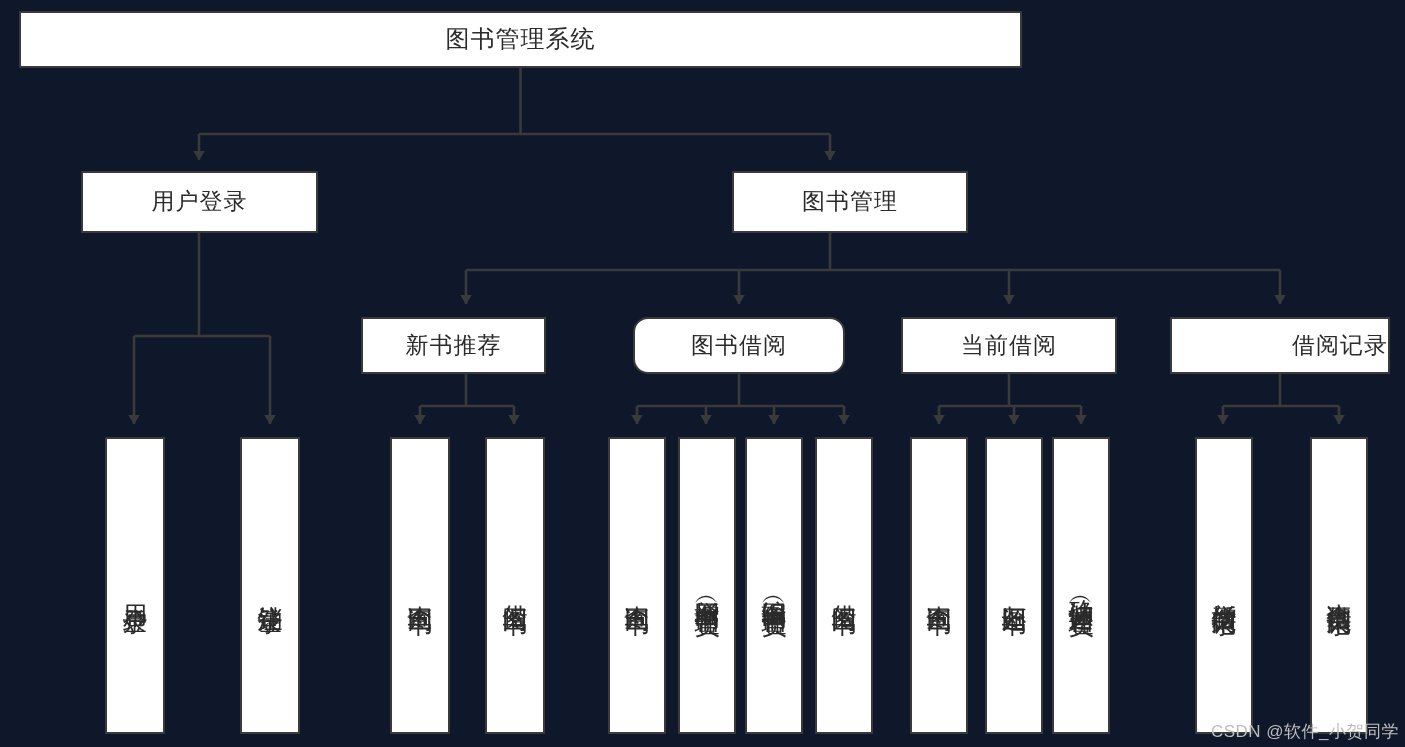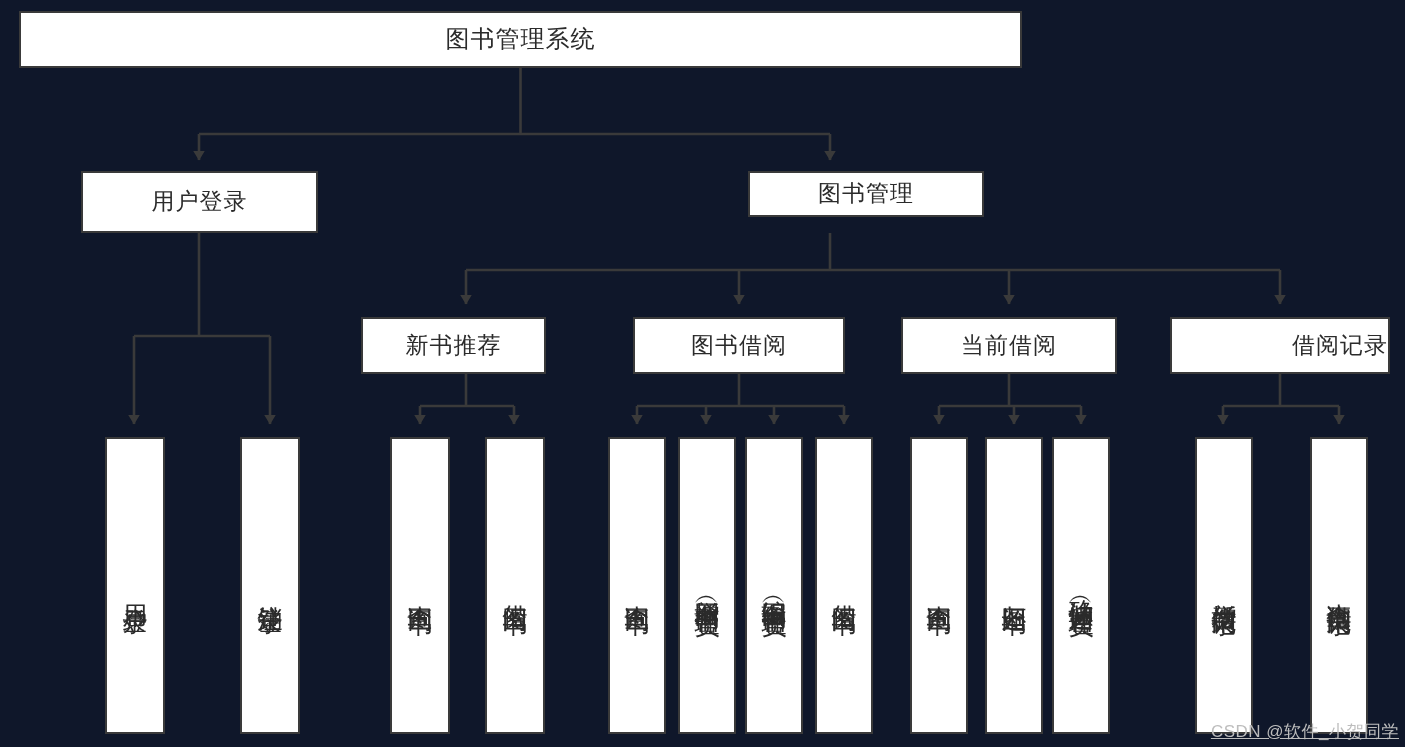--- a/index.html
+++ b/index.html
@@ -65,21 +65,20 @@
   }
   .watermark {
     position: absolute;
     right: 6px;
     bottom: 4px;
     font-size: 17px;
     color: #bdbdbd;
     letter-spacing: 0.5px;
     z-index: 5;
     white-space: nowrap;
-    text-decoration: underline;
   }
 </style>
 </head>
 <body>
 
 <div id="canvas">
 
   <svg id="edges" viewBox="0 0 1405 747" xmlns="http://www.w3.org/2000/svg">
     <defs>
       <marker id="arrow" viewBox="0 0 10 12" refX="9.4" refY="6" markerWidth="10" markerHeight="12" orient="auto-start-reverse" markerUnits="userSpaceOnUse">
@@ -130,28 +129,28 @@
     </g>
   </svg>
 
   <div class="node root" style="left:19px; top:11px; width:1003px; height:57px;">
     <span class="node-label">图书管理系统</span>
   </div>
 
   <div class="node horiz" style="left:81px; top:171px; width:237px; height:62px;">
     <span class="node-label">用户登录</span>
   </div>
-  <div class="node horiz" style="left:748px; top:171px; width:236px; height:46px;">
+  <div class="node horiz" style="left:732px; top:171px; width:236px; height:62px;">
     <span class="node-label">图书管理</span>
   </div>
 
   <div class="node horiz" style="left:361px; top:317px; width:185px; height:57px;">
     <span class="node-label">新书推荐</span>
   </div>
-  <div class="node horiz" style="left:633px; top:317px; width:212px; height:57px;">
+  <div class="node horiz" style="left:633px; top:317px; width:212px; height:57px;border-radius:15px;">
     <span class="node-label">图书借阅</span>
   </div>
   <div class="node horiz" style="left:901px; top:317px; width:216px; height:57px;">
     <span class="node-label">当前借阅</span>
   </div>
   <div class="node horiz" style="left:1170px; top:317px; width:220px; height:57px;justify-content:flex-end;">
     <span class="node-label">借阅记录</span>
   </div>
 
   <div class="node vert" style="left:105px; top:437px; width:60px; height:297px;">

